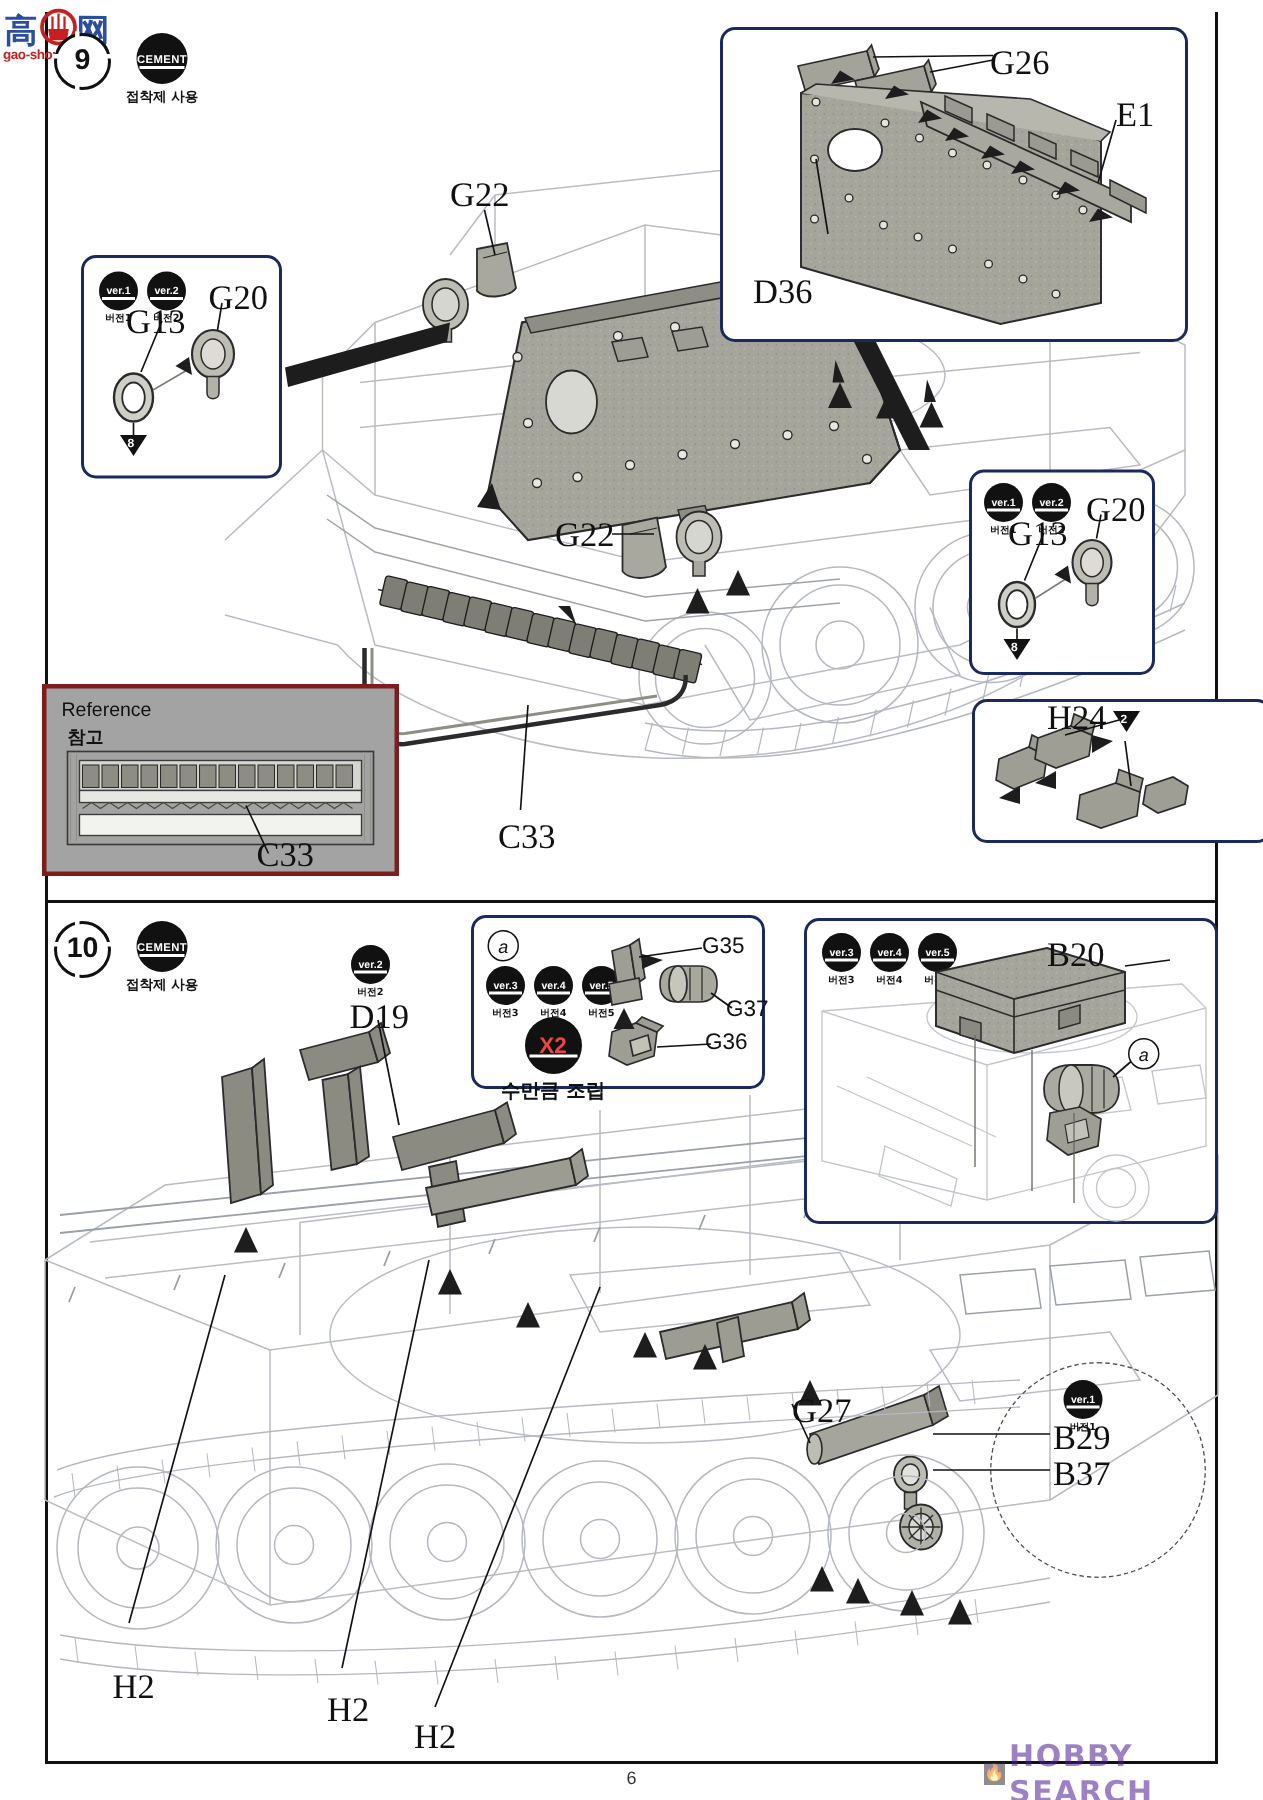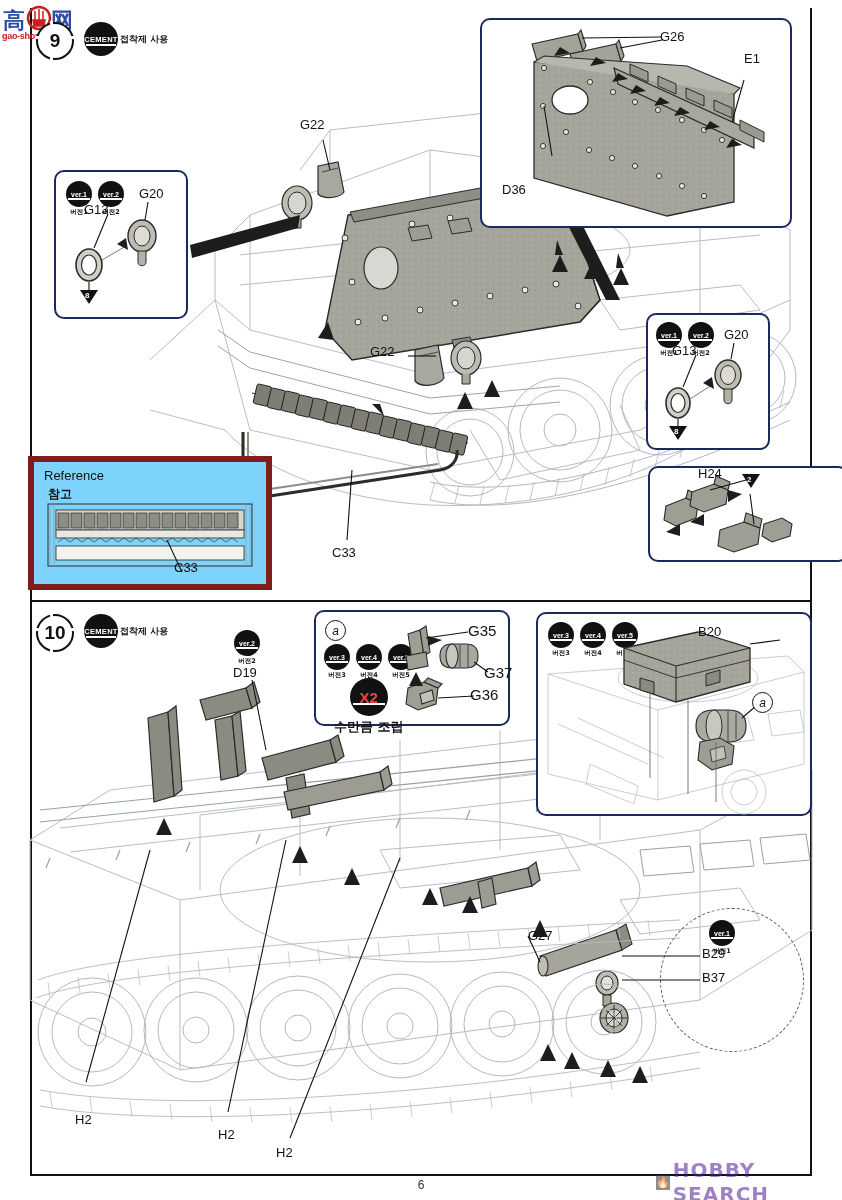--- a/index.html
+++ b/index.html
@@ -36,51 +36,51 @@
 
   
   .step-head{position:absolute;display:flex;align-items:flex-start;gap:10px;}
   .step-circle{width:34px;height:34px;border-radius:50%;border:2.5px solid #111;
                display:flex;align-items:center;justify-content:center;
                font-size:19px;font-weight:bold;position:relative;background:#fff;}
   .step-circle::before,.step-circle::after{content:"";position:absolute;background:#fff;}
   .step-circle::before{left:-3px;top:12px;width:40px;height:3px;}
   .step-circle::after{left:12px;top:-3px;width:3px;height:40px;}
   .step-circle span{position:relative;z-index:2;background:#fff;padding:0 1px;}
-  .cement-wrap{display:flex;flex-direction:row;align-items:center;gap:2px;}
+  .cement-wrap{display:flex;flex-direction:column;align-items:center;gap:2px;}
   .cement{width:34px;height:34px;border-radius:50%;background:#111;color:#fff;
           display:flex;align-items:center;justify-content:center;
           font-size:7.5px;font-weight:bold;letter-spacing:.3px;position:relative;}
   .cement::after{content:"";position:absolute;left:2px;top:22px;width:30px;height:2px;background:#fff;}
   .cement-ko{font-size:9px;font-weight:bold;white-space:nowrap;
              font-family:"DejaVu Sans",sans-serif;}
 
   
   .inset{position:absolute;border:2px solid #1a2a5e;border-radius:10px;background:#fff;}
-  .inset-sq{position:absolute;border:6px solid #7f1d1d;background:#7dd3fc;}
+  .inset-sq{position:absolute;border:3px solid #7f1d1d;background:#a3a3a3;}
 
   
   .verrow{position:absolute;display:flex;gap:6px;}
   .ver{display:flex;flex-direction:column;align-items:center;gap:1px;}
   .ver .bub{width:26px;height:26px;border-radius:50%;background:#111;color:#fff;
             display:flex;align-items:center;justify-content:center;
             font-size:7px;font-weight:bold;position:relative;}
   .ver .bub::after{content:"";position:absolute;left:2px;top:17px;width:22px;height:1.5px;background:#fff;}
   .ver .ko{font-size:6.5px;font-weight:bold;font-family:"DejaVu Sans",sans-serif;}
 
   .x2{display:flex;flex-direction:column;align-items:center;gap:2px;}
   .x2 .bub{width:38px;height:38px;border-radius:50%;background:#111;color:#ef4444;
            display:flex;align-items:center;justify-content:center;
            font-size:15px;font-weight:bold;position:relative;}
   .x2 .bub::after{content:"";position:absolute;left:3px;top:25px;width:32px;height:2px;background:#fff;}
   .x2 .ko{font-size:13px;font-weight:bold;font-family:"DejaVu Sans",sans-serif;white-space:nowrap;}
 
   
-  .lbl{position:absolute;font-size:13px;color:#111;white-space:nowrap;
-       font-family:Liberation Sans, sans-serif;}
+  .lbl{position:absolute;font-size:23px;color:#111;white-space:nowrap;
+       font-family:Liberation Serif, serif;}
   .lbl-sm{position:absolute;font-size:15px;color:#111;white-space:nowrap;}
 
   .ref-title{position:absolute;font-size:13px;color:#111;}
   .ref-ko{position:absolute;font-size:12px;font-weight:bold;font-family:"DejaVu Sans",sans-serif;}
 
   .note{position:absolute;font-size:10.5px;font-weight:bold;line-height:1.5;
         font-family:"DejaVu Sans",sans-serif;color:#111;white-space:pre-line;}
 
   .marker-a{position:absolute;width:19px;height:19px;border-radius:50%;
             border:1.6px solid #111;background:#fff;display:flex;
@@ -379,21 +379,21 @@
       </g>
       <g class="ld">
         <path d="M100,18 L180,17"></path>
           <path d="M138,28 L180,20"></path>
         <path d="M70,136 L62,86"></path>
         <path d="M262,60 L250,102"></path>
       </g>
     </svg>
     <div class="lbl" style="left:178px;top:9px;">G26</div>
     <div class="lbl" style="left:20px;top:130px;margin-top:32px;">D36</div>
-    <div class="lbl" style="left:262px;top:31px;">E1</div>
+    <div class="lbl" style="left:262px;top:44px;">E1</div>
   </div>
 
   <div class="inset" style="left:646px;top:313px;width:120px;height:133px;">
     <div class="verrow" style="left:8px;top:7px;">
       <div class="ver">
         <div class="bub">ver.1</div>
         <div class="ko">버전1</div>
       </div>
       <div class="ver">
         <div class="bub">ver.2</div>

